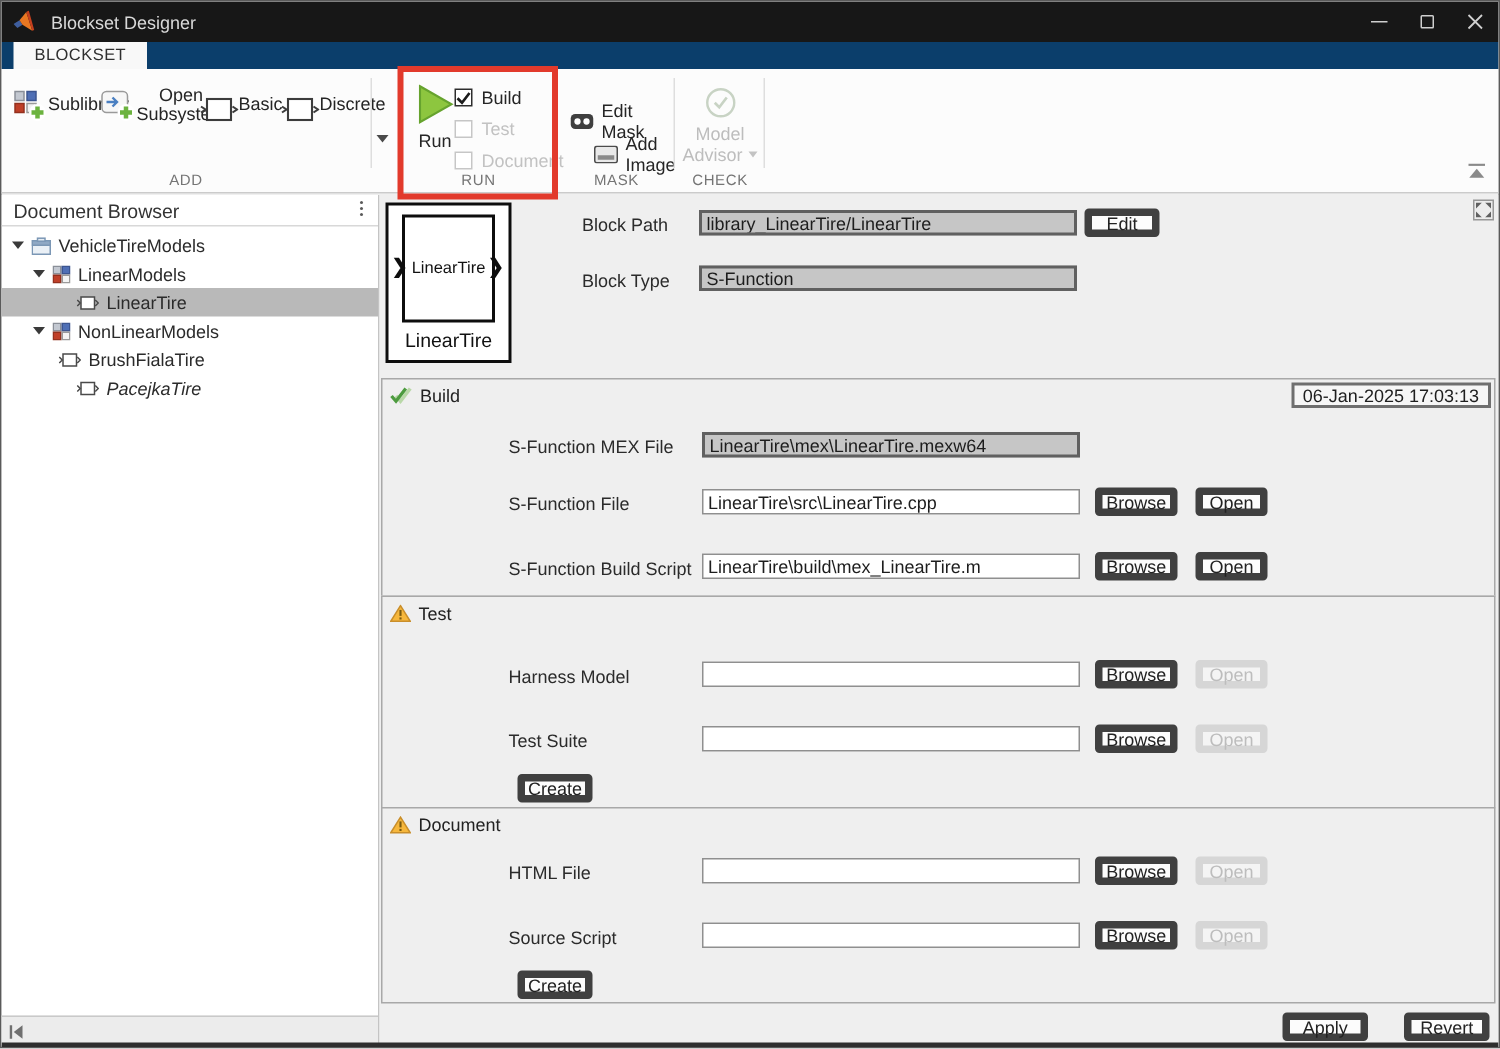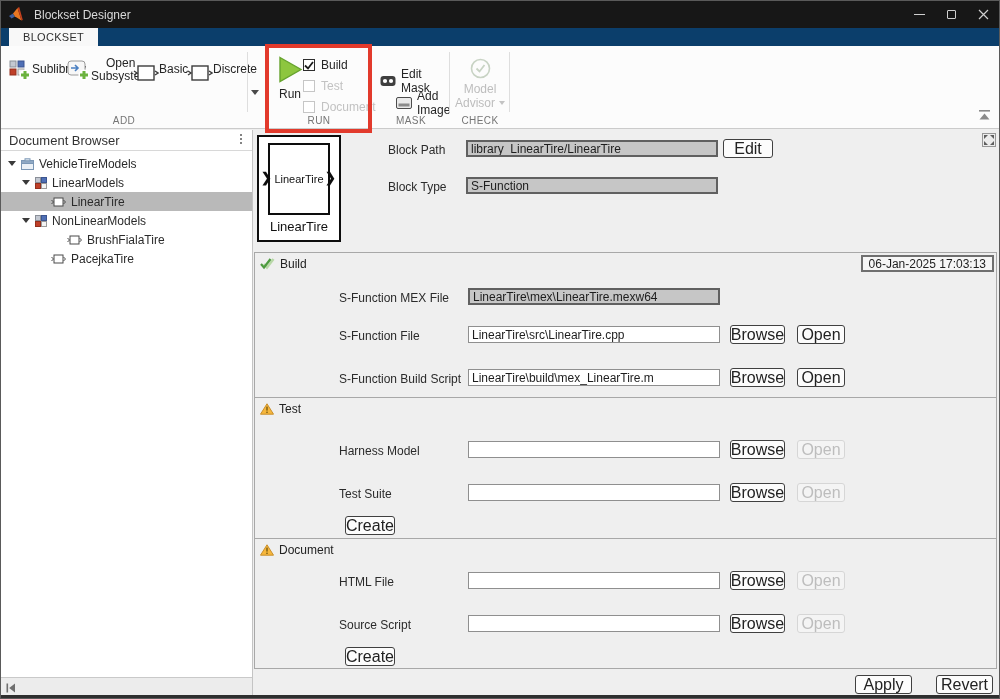--- a/index.html
+++ b/index.html
@@ -67,21 +67,21 @@
   
   .blk-preview { position:absolute; left:4px; top:5px; width:84px; height:107px; background:#fff; border:2px solid #0d0d0d; }
   .blk-inner { position:absolute; left:9px; top:6px; width:62px; height:72px; border:2px solid #0d0d0d; display:flex; align-items:center; justify-content:center; font-size:11px; color:#111; }
   .blk-port { position:absolute; font-size:13px; font-weight:bold; color:#0d0d0d; top:33px; }
   .blk-port.in { left:2px; } .blk-port.out { right:3px; }
   .blk-caption { position:absolute; left:0; right:0; top:82px; text-align:center; font-size:13px; color:#111; }
 
   .fld-label { position:absolute; font-size:12px; color:#2b2b2b; white-space:nowrap; }
   .inp { position:absolute; height:17px; font-family:"Liberation Sans",sans-serif; font-size:12px; color:#1d1d1d; padding:0 3px; background:#fff; border:1px solid #8f8f8f; }
   .inp.ro { background:#c6c6c6; border:2px solid #606060; }
-  .btn { position:absolute; height:19px; background:#fcfcfc; border:1px solid #404040; border-radius:3px; font-family:"Liberation Sans",sans-serif; font-size:16px; color:#222; display:flex; align-items:center; justify-content:center; }
+  .btn { position:absolute; height:19px; background:#fcfcfc; border:5px solid #404040; border-radius:3px; font-family:"Liberation Sans",sans-serif; font-size:12px; color:#222; display:flex; align-items:center; justify-content:center; }
   .btn.dis { color:#bdbdbd; border-color:#d6d6d6; background:#f4f4f4; }
 
   .section { position:absolute; left:1px; width:743px; border:1px solid #a8a8a8; background:#efefef; }
   .sec-head { position:absolute; left:5px; top:4px; display:flex; align-items:center; font-size:12px; color:#222; }
   .sec-head svg { margin-right:5px; }
   .timestamp { position:absolute; right:2px; top:2px; height:17px; border:2px solid #6f6f6f; background:#f6f6f6; font-size:12px; color:#1e1e1e; display:flex; align-items:center; padding:0 6px; }
 
   .apply-bar-btn { width:57px; }
 
   .bottom-strip { position:absolute; left:0; bottom:0; width:100%; height:3px; background:#2e2e2e; }
@@ -308,32 +308,32 @@
           <svg width="12" height="12" viewBox="0 0 12 12">
             <rect x="0.5" y="0.5" width="5" height="5" fill="#c3c8d1" stroke="#8a8f98"></rect>
             <rect x="6.5" y="0.5" width="5" height="5" fill="#4f6fb5" stroke="#3c5590"></rect>
             <rect x="0.5" y="6.5" width="5" height="5" fill="#bf3f28" stroke="#93301e"></rect>
             <rect x="6.5" y="6.5" width="5" height="5" fill="#f4f4f4" stroke="#9a9a9a"></rect>
           </svg>
         </span>
         <span>NonLinearModels</span>
       </div>
 
-      <div class="trow" style="padding-left:66px;">
+      <div class="trow" style="padding-left:38px;">
         <span class="ticon-sm">
           <svg width="15" height="10" viewBox="0 0 15 10">
             <rect x="3" y="1" width="9" height="8" fill="#fff" stroke="#4a4a4a"></rect>
             <path d="M0.5,3 l2,2 -2,2" fill="none" stroke="#4a4a4a"></path>
             <path d="M12.5,3 l2,2 -2,2" fill="none" stroke="#4a4a4a"></path>
           </svg>
         </span>
         <span>BrushFialaTire</span>
       </div>
 
-      <div class="trow" style="padding-left:50px;">
+      <div class="trow" style="padding-left:50px;font-style:italic;">
         <span class="ticon-sm">
           <svg width="15" height="10" viewBox="0 0 15 10">
             <rect x="3" y="1" width="9" height="8" fill="#fff" stroke="#4a4a4a"></rect>
             <path d="M0.5,3 l2,2 -2,2" fill="none" stroke="#4a4a4a"></path>
             <path d="M12.5,3 l2,2 -2,2" fill="none" stroke="#4a4a4a"></path>
           </svg>
         </span>
         <span>PacejkaTire</span>
       </div>
 

